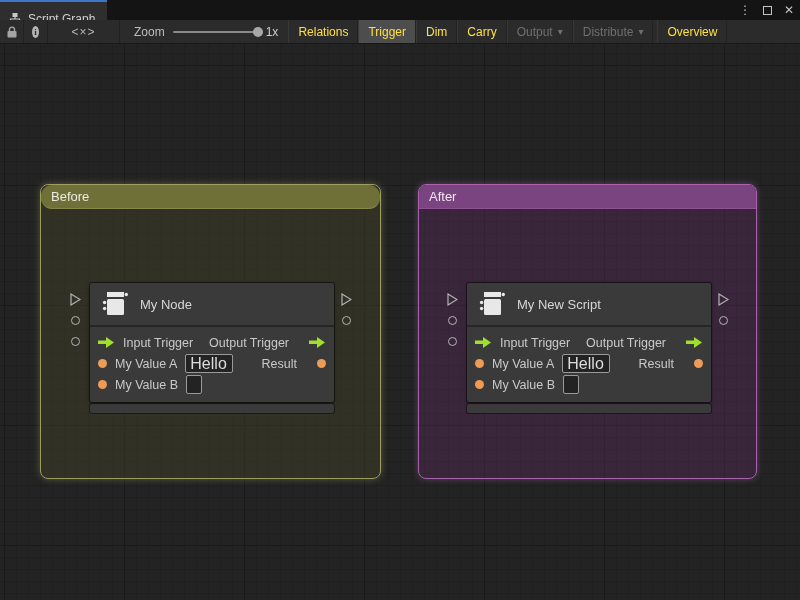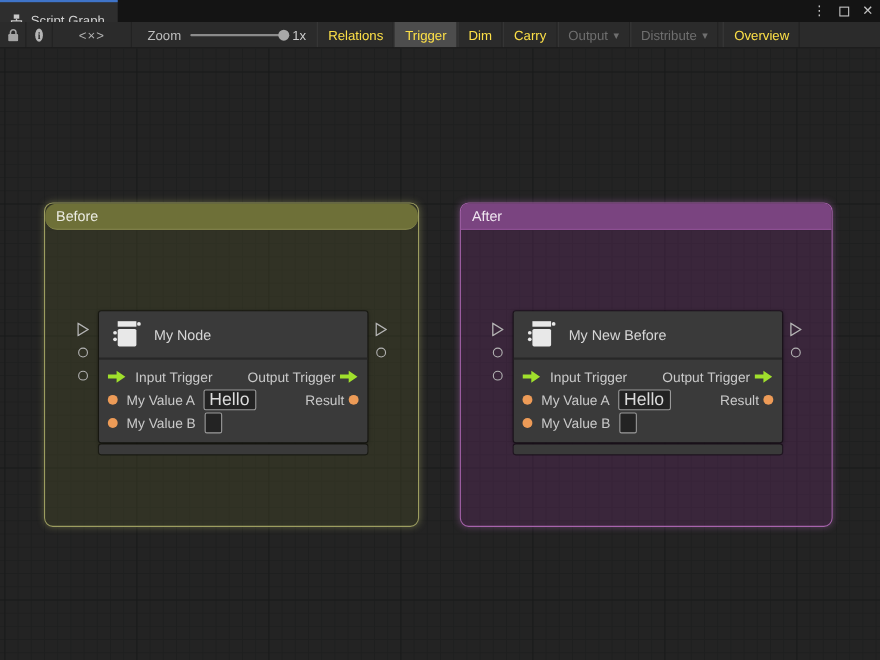--- a/index.html
+++ b/index.html
@@ -65,21 +65,21 @@
   .node { position:absolute; width:244px; }
   .node-main { background:#3a3a3a; border-radius:2px;
     box-shadow:0 0 0 1px rgba(0,0,0,0.45), 0 1px 4px rgba(0,0,0,0.4); }
   .nhead { height:44px; display:flex; align-items:center; gap:10px; padding:0 10px;
     border-bottom:2px solid #272727; }
   .ntitle { font-size:13px; color:#d6d6d6; }
   .nbody { padding:5px 0 7px; }
   .nrow { height:21px; display:flex; align-items:center; padding:0 8px; font-size:12.5px;
     color:#c9c9c9; }
   .nrow .left { display:flex; align-items:center; gap:8px; }
-  .nrow .right { display:flex; align-items:center; gap:4px; margin-left:auto; }
+  .nrow .right { display:flex; align-items:center; gap:20px; margin-left:auto; }
   .nfooter { margin-top:2px; height:9px; background:#3a3a3a; border-radius:2px;
     box-shadow:0 0 0 1px rgba(0,0,0,0.45); }
   .field { height:19px; background:#232323; border:1px solid #9a9a9a; border-radius:2px;
     color:#dcdcdc; font-size:16px; padding:0 4px; font-family:"Liberation Sans",sans-serif; }
   .field.text { width:48px; }
   .field.mini { width:16px; }
   .dot { width:9px; height:9px; border-radius:50%; background:#ed9b57; flex:none; }
 
   
   .extcol { position:absolute; width:13px; display:flex; flex-direction:column; }
@@ -251,21 +251,21 @@
         <div class="nhead">
           <span class="icon">
             <svg width="30" height="28" viewBox="0 0 30 28">
               <rect x="7" y="2" width="17" height="5" fill="#e8e8e8"></rect>
               <circle cx="26.3" cy="4.5" r="1.7" fill="#e8e8e8"></circle>
               <rect x="7" y="9" width="17" height="16" rx="1.5" fill="#e8e8e8"></rect>
               <circle cx="4.6" cy="12.5" r="1.7" fill="#e8e8e8"></circle>
               <circle cx="4.6" cy="18.5" r="1.7" fill="#e8e8e8"></circle>
             </svg>
           </span>
-          <span class="ntitle">My New Before</span>
+          <span class="ntitle">My New Script</span>
         </div>
         <div class="nbody">
           <div class="nrow">
             <span class="left">
               <span class="icon">
                 <svg width="17" height="13" viewBox="0 0 17 13">
                     <path d="M0 4.5h8V1l8 5.5-8 5.5V8H0z" fill="#a0e02c"></path>
                   </svg>
               </span>
               <span>Input Trigger</span>

